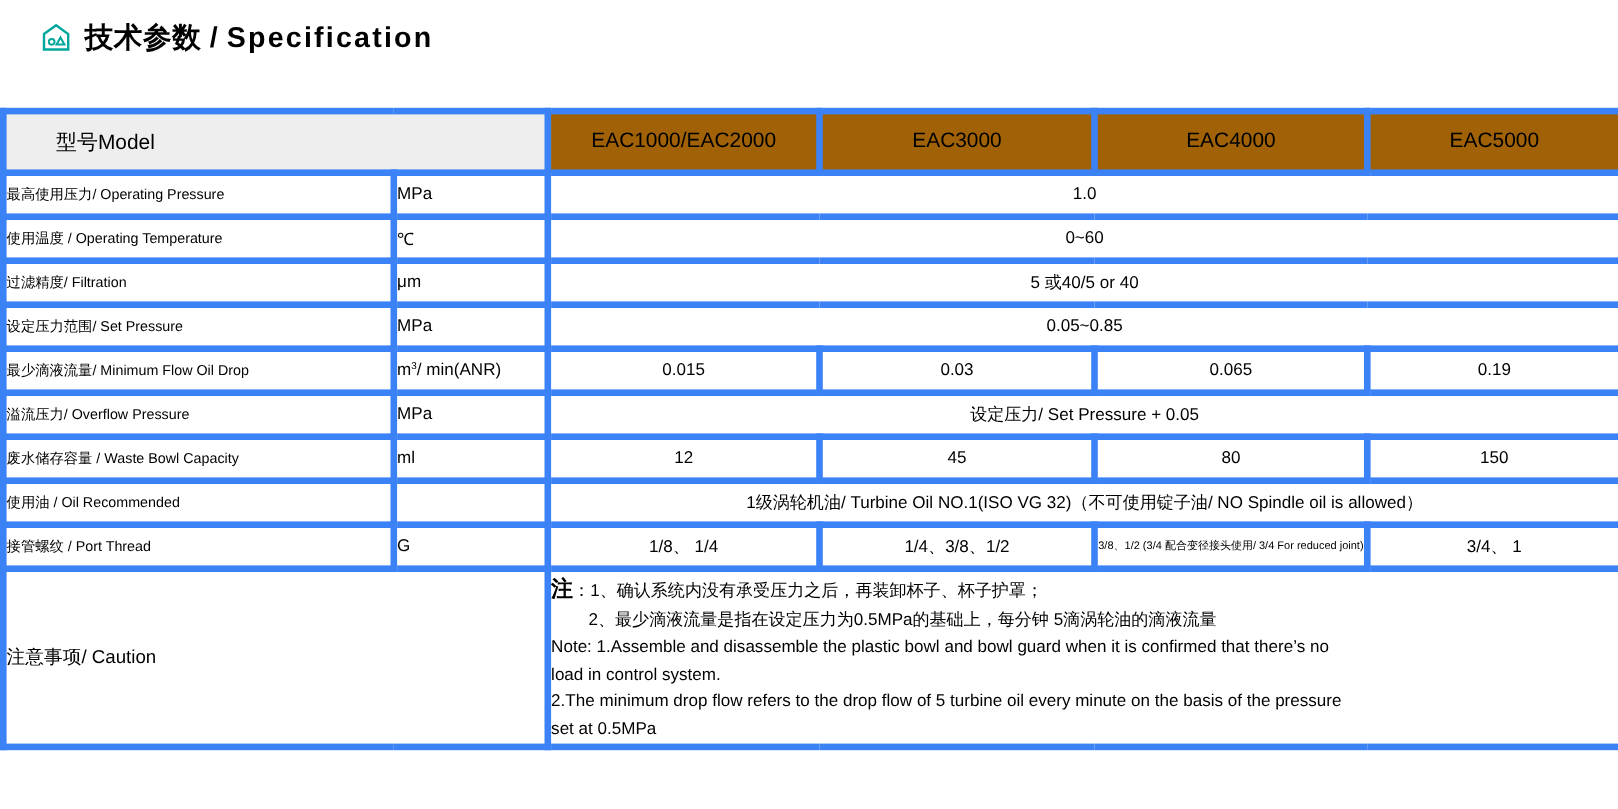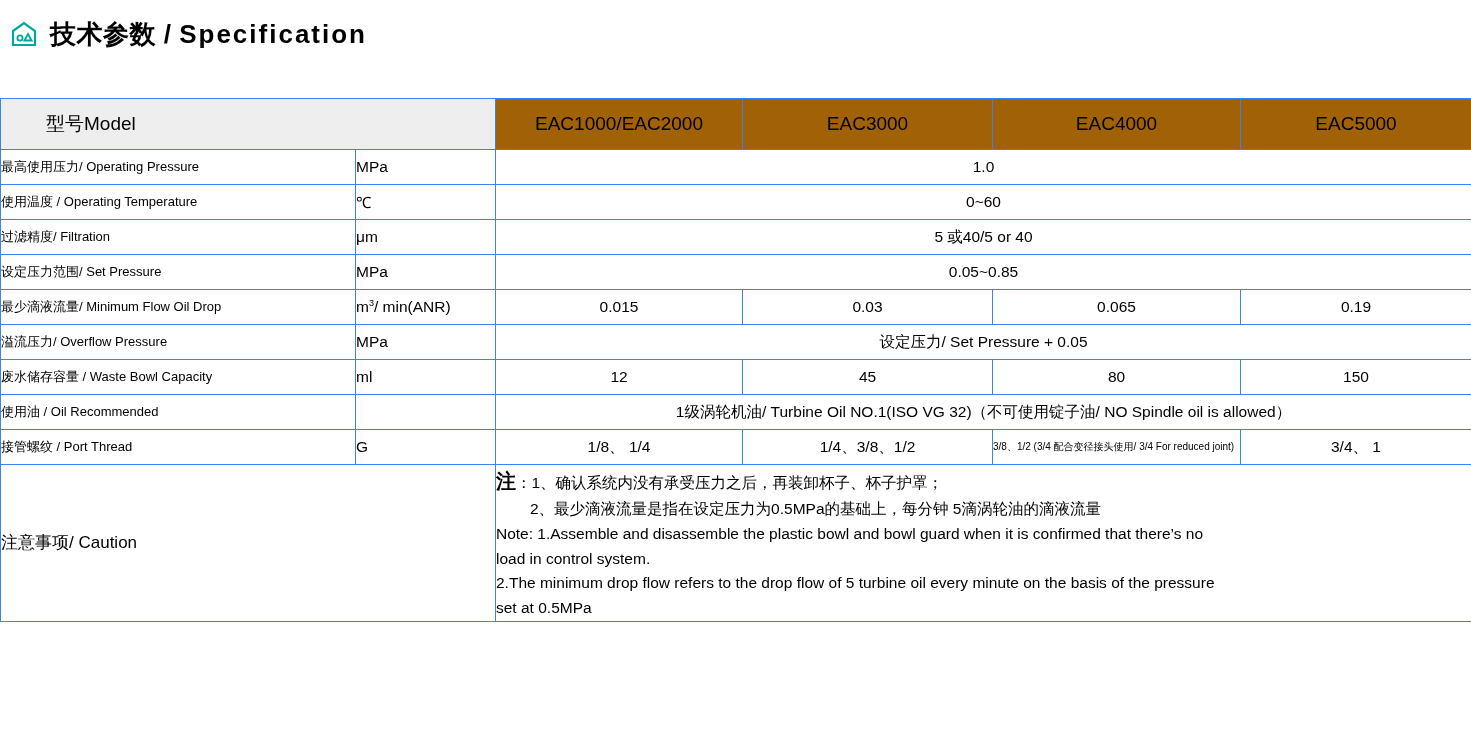--- a/index.html
+++ b/index.html
@@ -20,20 +20,21 @@
     height: 735px;
   }
 
   
   .header {
     display: flex;
     align-items: center;
     padding: 16px 0 0 10px;
     height: 52px;
     box-sizing: border-box;
+    margin-left: 27px;
   }
   .logo-icon {
     width: 28px;
     height: 28px;
     margin-right: 12px;
     flex: 0 0 auto;
     position: relative;
   }
   .logo-icon svg { display: block; }
   .header-title {
@@ -53,21 +54,21 @@
     top: 98px;
     width: 1471px;
   }
   table.spec {
     border-collapse: collapse;
     width: 1471px;
     table-layout: fixed;
     font-size: 15px;
   }
   table.spec td, table.spec th {
-    border: 1px solid #3b82f6;
+    border: 6px solid #3b82f6;
     padding: 0;
     vertical-align: middle;
   }
   
   col.c-name  { width: 355px; }
   col.c-unit  { width: 140px; }
   col.c-m1    { width: 247px; }
   col.c-m2    { width: 250px; }
   col.c-m3    { width: 248px; }
   col.c-m4    { width: 231px; }
@@ -97,21 +98,21 @@
     text-align: left;
     padding-left: 8px;
     font-size: 15.5px;
   }
   .val {
     text-align: center;
     font-size: 15.5px;
   }
   .val-small {
     font-size: 10px;
-    text-align: left;
+    text-align: center;
     line-height: 1.15;
     white-space: nowrap;
   }
   sup { font-size: 9px; vertical-align: super; }
 
   
   .caution-label {
     text-align: left;
     padding-left: 10px;
     vertical-align: middle;

